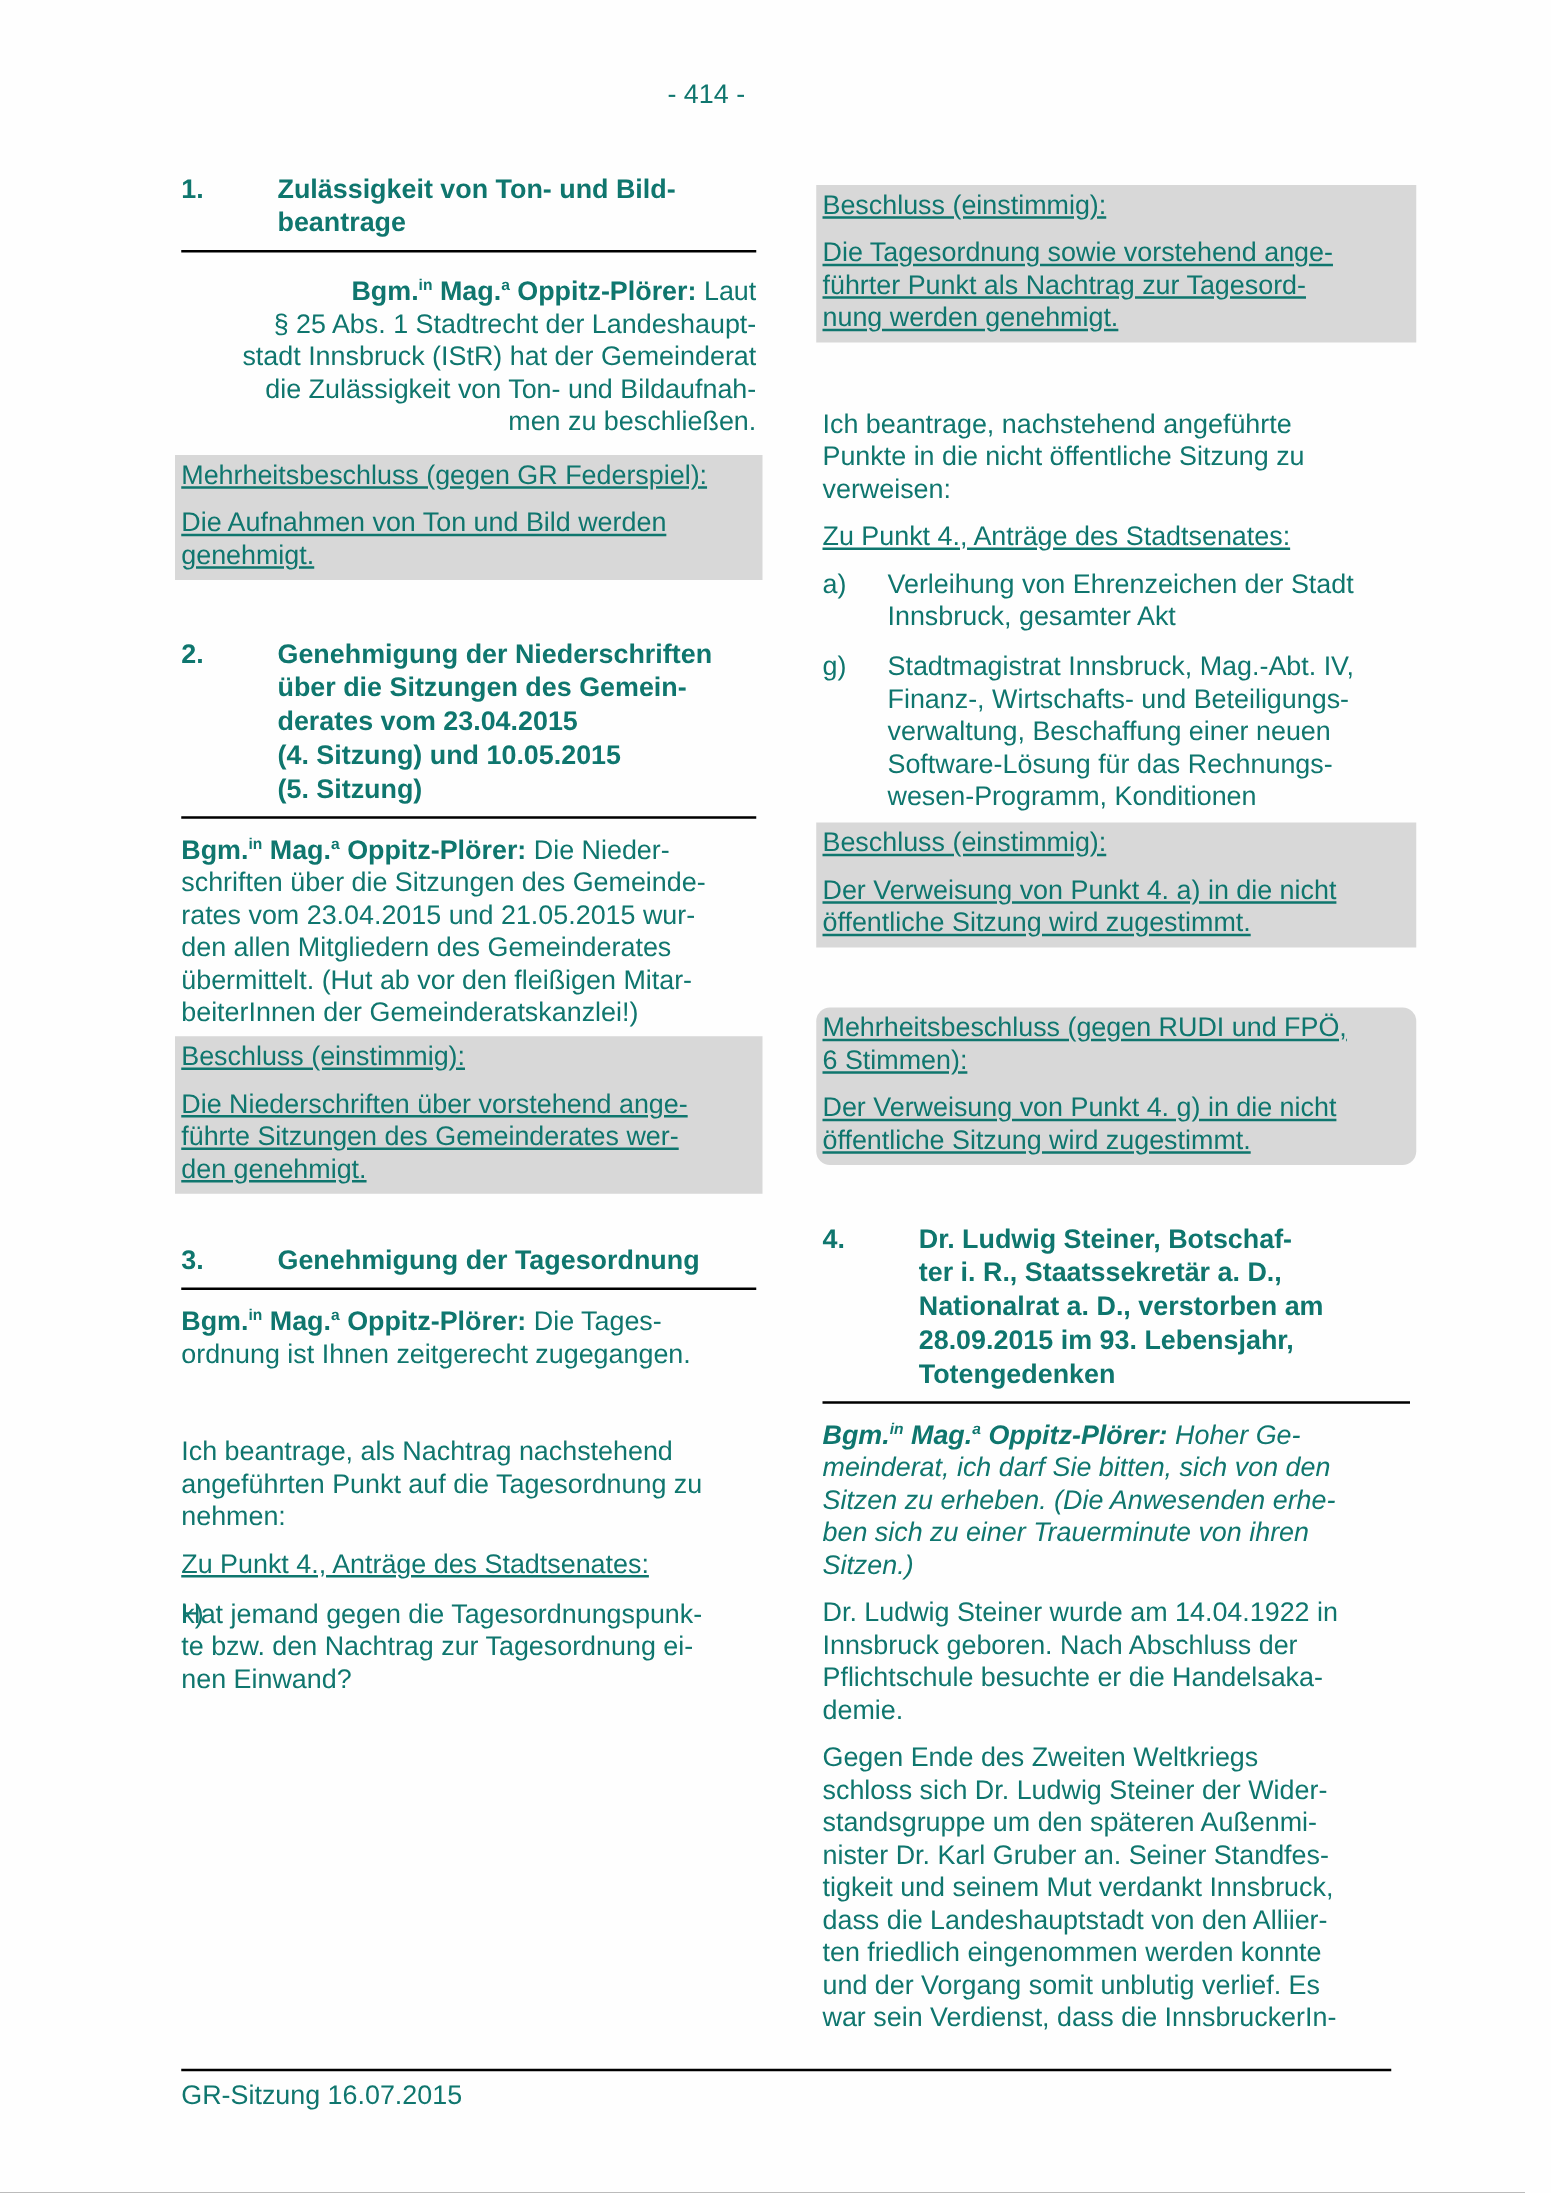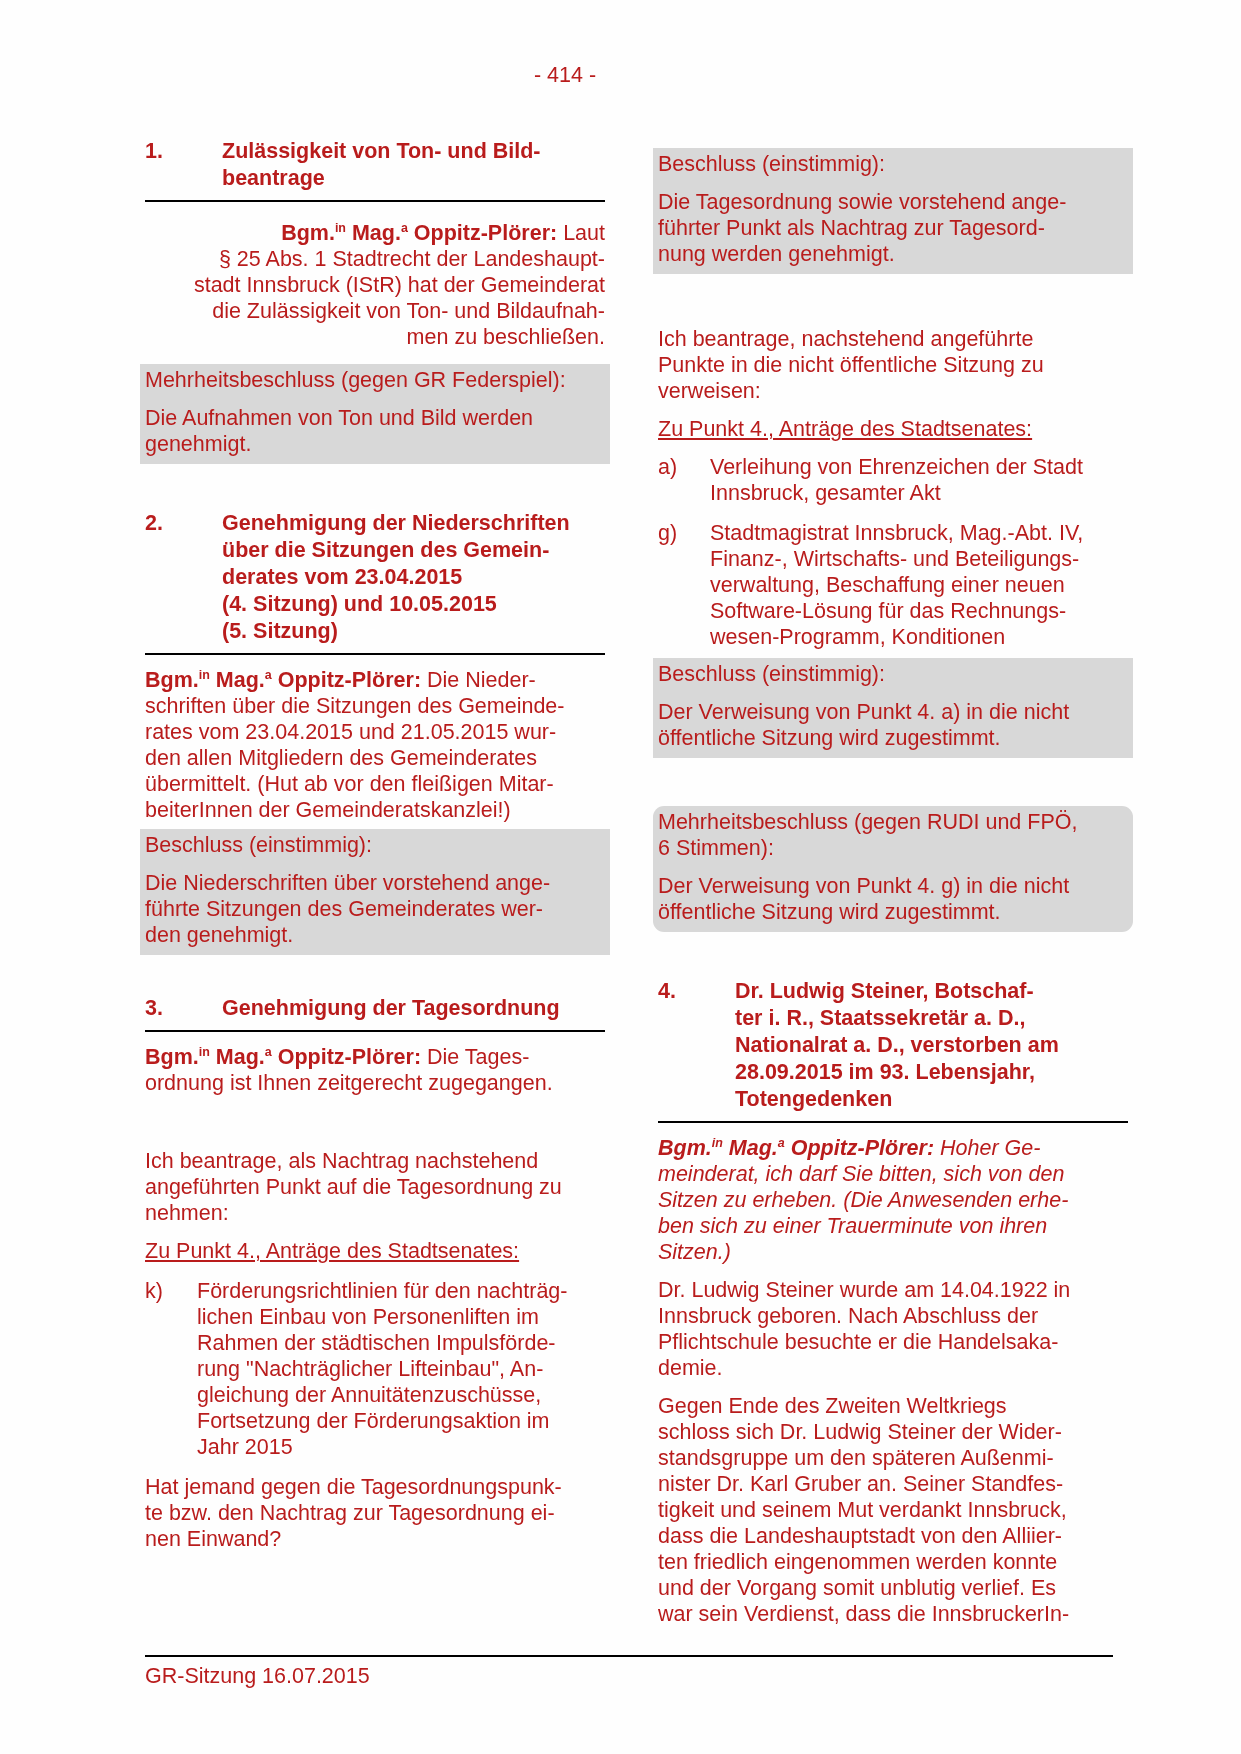--- a/index.html
+++ b/index.html
@@ -1,41 +1,42 @@
 <!DOCTYPE html>
 <html><head>
 <meta charset="utf-8">
 <style>
   html,body{margin:0;padding:0;background:#888;}
   .page{
     position:relative;
     width:1241px;height:1754px;
     background:#fefefe;
     font-family:"Liberation Sans","DejaVu Sans",sans-serif;
-    font-size:21.5px;line-height:26px;color:#b91c1c;
+    font-size:21.5px;line-height:26px;color:#0f766e;
     overflow:hidden;
     margin:0 auto;
   }
   .pagenum{position:absolute;top:62px;left:565px;transform:translateX(-50%);white-space:nowrap;}
   .col{position:absolute;top:0;}
   .col-left{left:145px;width:460px;}
   .col-right{left:658px;width:470px;}
   .para{margin:0;white-space:pre-line;}
   .heading{
     position:relative;padding-left:77px;font-weight:bold;
     line-height:27px;white-space:pre-line;
     border-bottom:2px solid #000;padding-bottom:8px;
   }
   .heading .num{position:absolute;left:0;top:0;}
   .speech{white-space:pre-line;}
   .spk sup{font-size:0.58em;vertical-align:super;line-height:0;}
   .decision{
     background:#d8d8d8;
     margin-left:-5px;margin-right:-5px;
     padding:3px 20px 7px 5px;
+    text-decoration:underline;
   }
   .decision .dlabel{margin:0;white-space:pre-line;}
   .decision .dtext{margin:12px 0 0 0;white-space:pre-line;}
   .subhead{margin:0;text-decoration:underline;white-space:pre-line;}
   .li{position:relative;padding-left:52px;white-space:pre-line;}
   .li .marker{position:absolute;left:0;top:0;}
   .footer-rule{position:absolute;left:145px;top:1655px;width:968px;border-top:2px solid #000;}
   .footer-text{position:absolute;left:145px;top:1663px;}
 </style>
 </head>
@@ -87,27 +88,21 @@
 
     <p class="para speech" style="margin-top:12px;"><b class="spk"><span>Bgm.</span><sup>in</sup><span> Mag.</span><sup>a</sup><span> Oppitz-Plörer:</span></b><span> Die Tages-
 ordnung ist Ihnen zeitgerecht zugegangen.</span></p>
 
     <p class="para" style="margin-top:52px;">Ich beantrage, als Nachtrag nachstehend
 angeführten Punkt auf die Tagesordnung zu
 nehmen:</p>
 
     <p class="subhead" style="margin-top:12px;">Zu Punkt 4., Anträge des Stadtsenates:</p>
 
-    <div class="li" style="margin-top:14px;"><span class="marker">k)</span><span>Förderungsrichtlinien für den nachträg-
-lichen Einbau von Personenliften im
-Rahmen der städtischen Impulsförde-
-rung "Nachträglicher Lifteinbau", An-
-gleichung der Annuitätenzuschüsse,
-Fortsetzung der Förderungsaktion im
-Jahr 2015</span></div>
+    <div class="li" style="margin-top:14px;"><span class="marker">k)</span></div>
 
     <p class="para" style="margin-top:14px;">Hat jemand gegen die Tagesordnungspunk-
 te bzw. den Nachtrag zur Tagesordnung ei-
 nen Einwand?</p>
 
   </div>
 
   <div class="col col-right">
 
     <div class="decision" style="margin-top:148px;">

